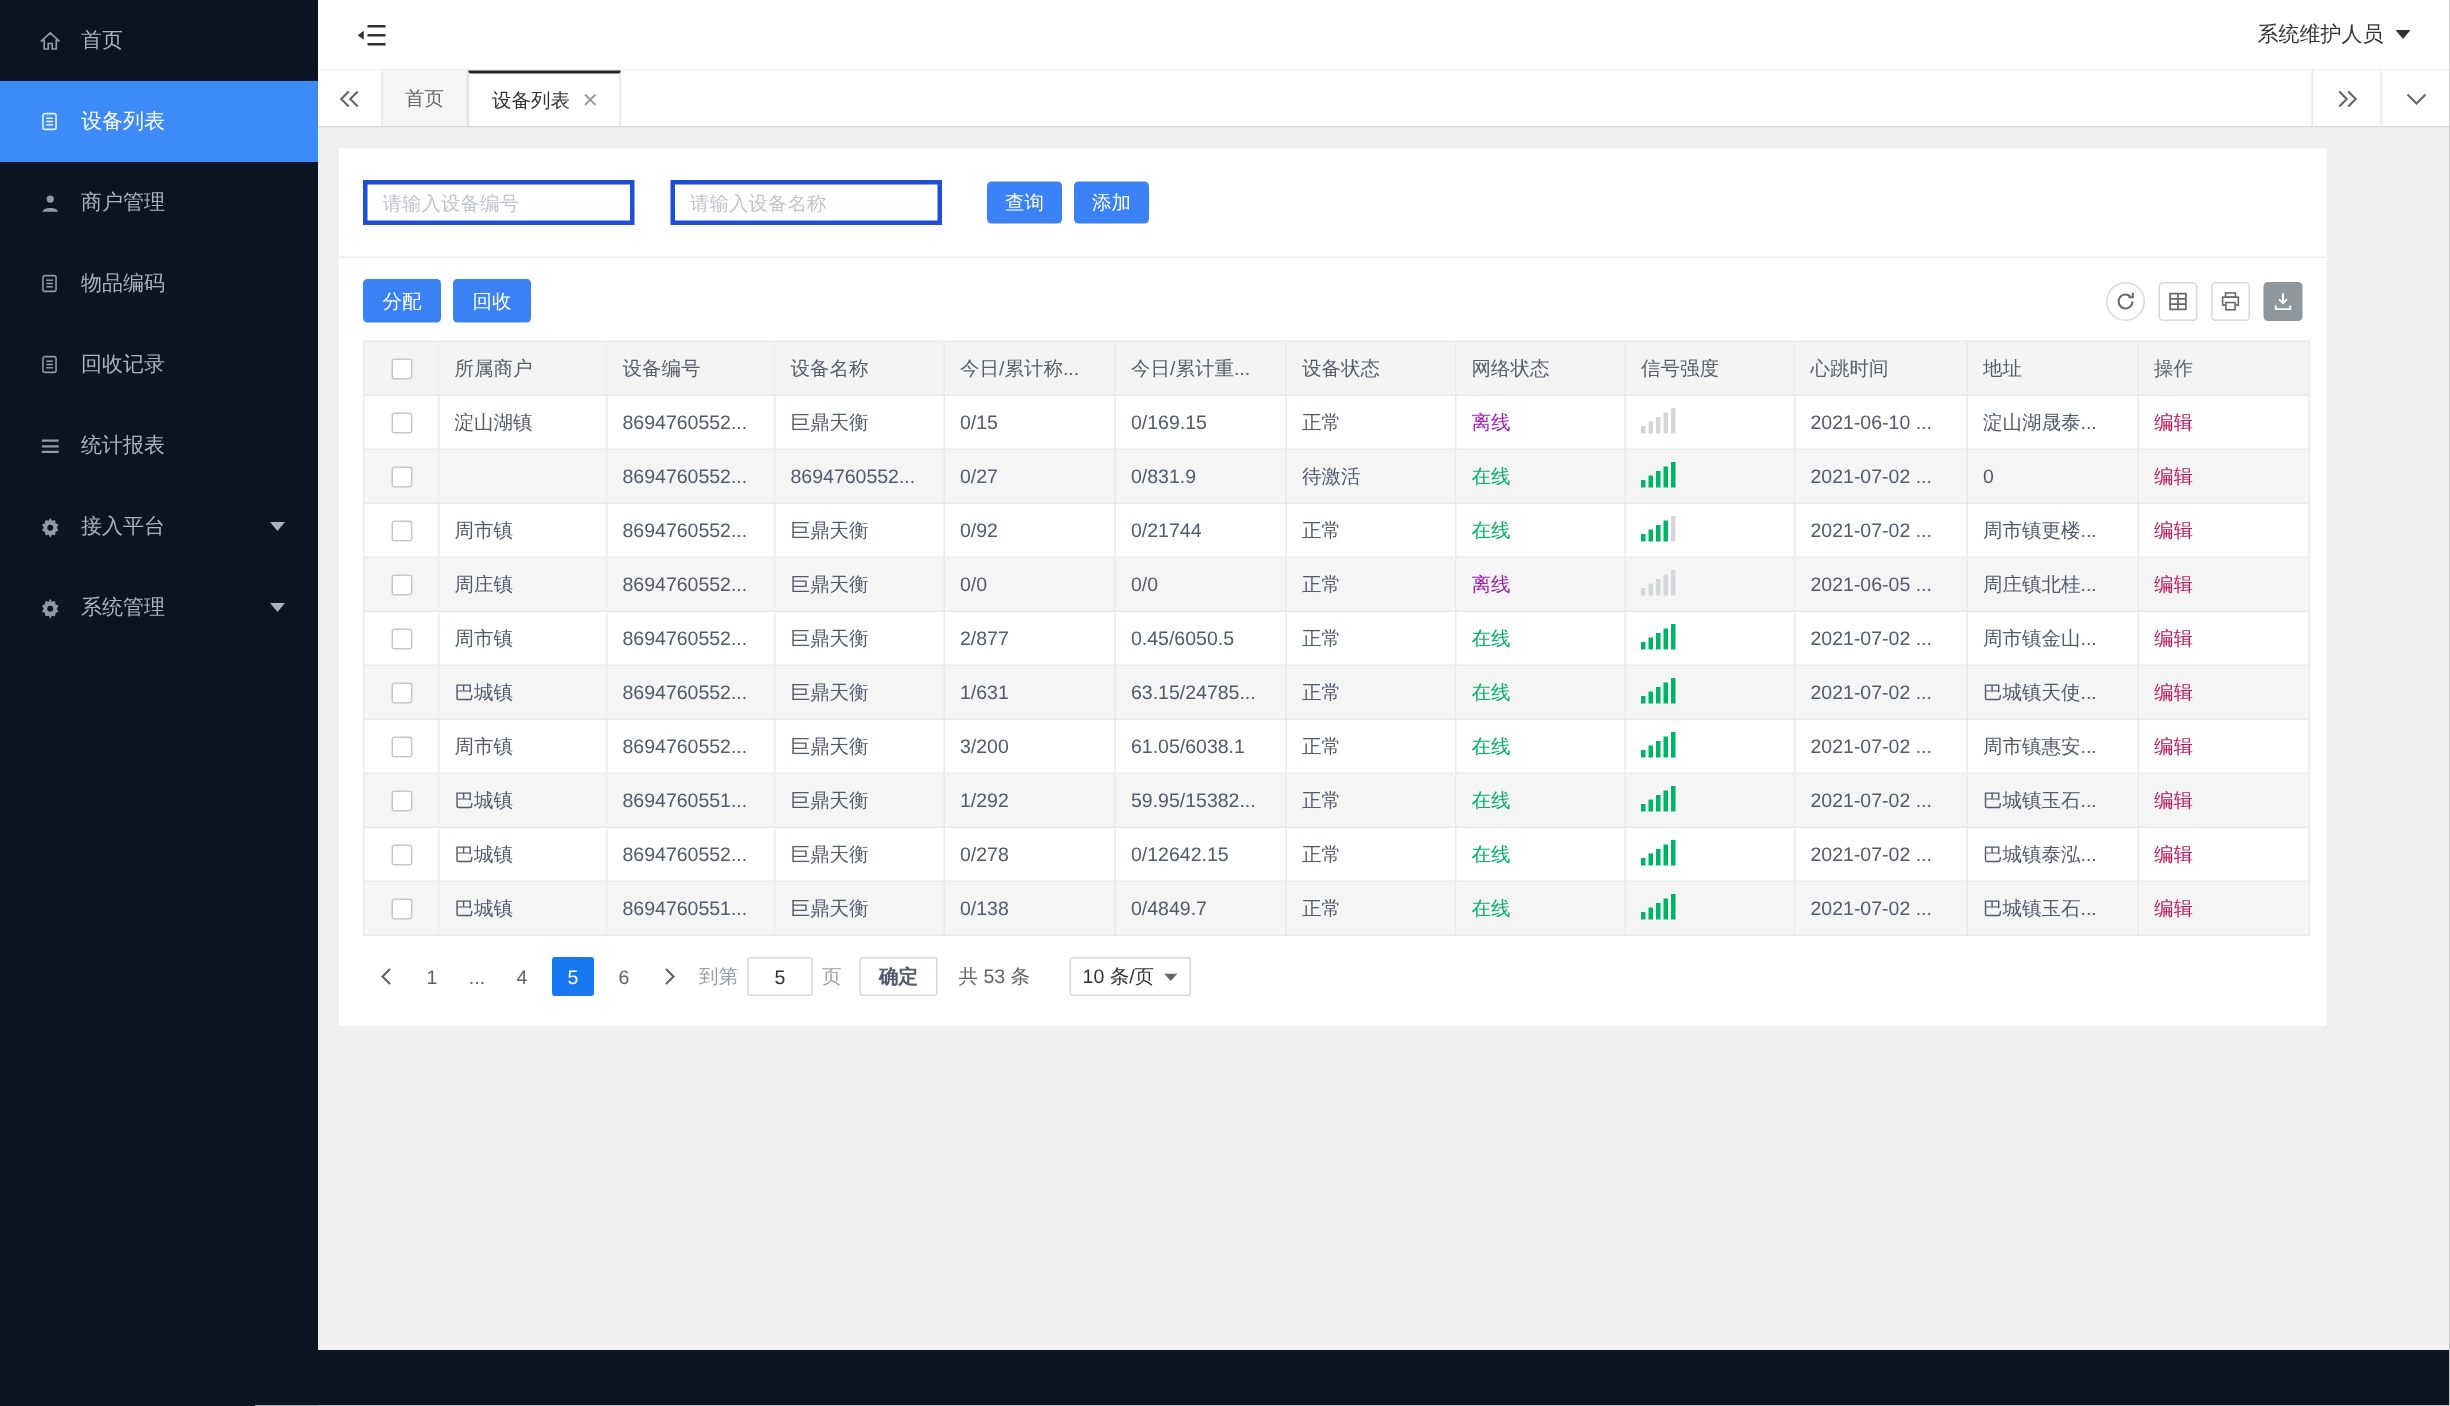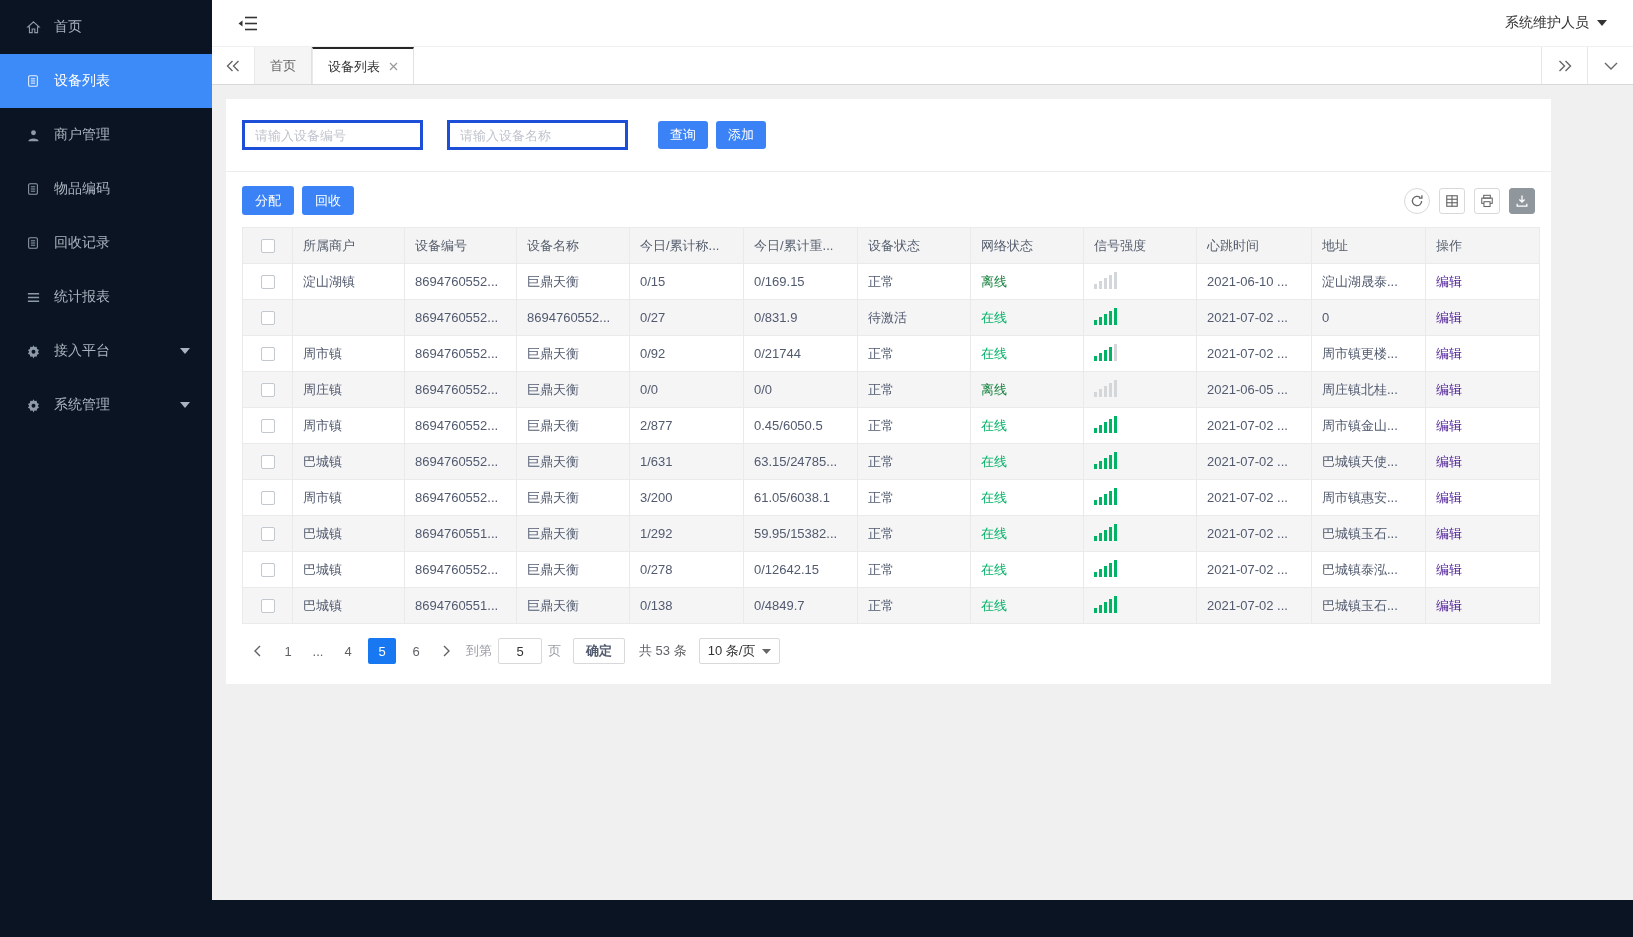--- a/index.html
+++ b/index.html
@@ -49,38 +49,38 @@
   .tool-btn.round { border-radius:50%; }
   .tool-btn.filled { background:#8f969c; border-color:#8f969c; color:#fff; }
 
   table.device-table { width:100%; border-collapse:collapse; table-layout:fixed; font-size:13px; color:#515a6e; }
   .device-table th, .device-table td { border:1px solid #e8eaec; height:36px; padding:0 10px; text-align:left; font-weight:normal; overflow:hidden; white-space:nowrap; text-overflow:ellipsis; }
   .device-table thead th { background:#f4f4f5; color:#555e6d; }
   .device-table tbody tr:nth-child(even) td { background:#f5f5f6; }
   .col-check { text-align:center !important; }
   .device-table input[type=checkbox] { appearance:none; -webkit-appearance:none; width:14px; height:14px; border:1px solid #c3c7ce; border-radius:2px; background:#fff; vertical-align:middle; cursor:pointer; }
   td.online { color:#00b365; }
-  td.offline { color:#15803d; }
-  .edit-link { color:#4c1d95; cursor:pointer; text-decoration:none; }
+  td.offline { color:#a21caf; }
+  .edit-link { color:#be185d; cursor:pointer; text-decoration:none; }
   .sig { display:inline-flex; align-items:flex-end; gap:2px; height:18px; }
   .sig i { display:block; width:3px; background:#d4d7d9; }
   .sig i:nth-child(1){height:5px} .sig i:nth-child(2){height:8px} .sig i:nth-child(3){height:11px} .sig i:nth-child(4){height:14px} .sig i:nth-child(5){height:17px}
   .sig i.on { background:#00b365; }
 
   .pagination { display:flex; align-items:center; padding:14px 2px 4px; font-size:13px; color:#606266; }
   .pg-arrow { display:inline-flex; align-items:center; justify-content:center; width:26px; height:26px; cursor:pointer; }
   .pages { display:flex; align-items:center; gap:6px; margin:0 4px; }
   .page-btn { min-width:28px; height:26px; display:inline-flex; align-items:center; justify-content:center; cursor:pointer; border-radius:2px; }
   .page-btn.active { background:#1778f2; color:#fff; }
   .page-ellipsis { min-width:20px; text-align:center; color:#606266; }
   .pg-text { margin:0 6px; }
   .pg-text.muted { color:#9a9ea6; }
   .pg-input { width:44px; height:26px; border:1px solid #d9d9d9; border-radius:2px; text-align:center; font-size:13px; color:#333; outline:none; font-family:inherit; }
   .pg-confirm { height:26px; padding:0 12px; border:1px solid #d9d9d9; background:#fff; border-radius:2px; font-size:13px; font-weight:600; color:#515a6e; cursor:pointer; margin:0 8px 0 6px; font-family:inherit; }
-  .pg-select { height:26px; border:1px solid #d9d9d9; border-radius:2px; padding:0 8px; display:inline-flex; align-items:center; gap:7px; cursor:pointer; margin-left:6px; color:#333; }
+  .pg-select { height:26px; border:1px solid #d9d9d9; border-radius:2px; padding:0 8px; display:inline-flex; align-items:center; gap:7px; cursor:pointer; margin-left:20px; color:#333; }
   .ic { line-height:0; }
 </style>
 </head>
 <body>
 
 <div class="app">
 
   <aside class="sidebar">
     <nav id="sidebar-nav">
         <div class="side-item">

